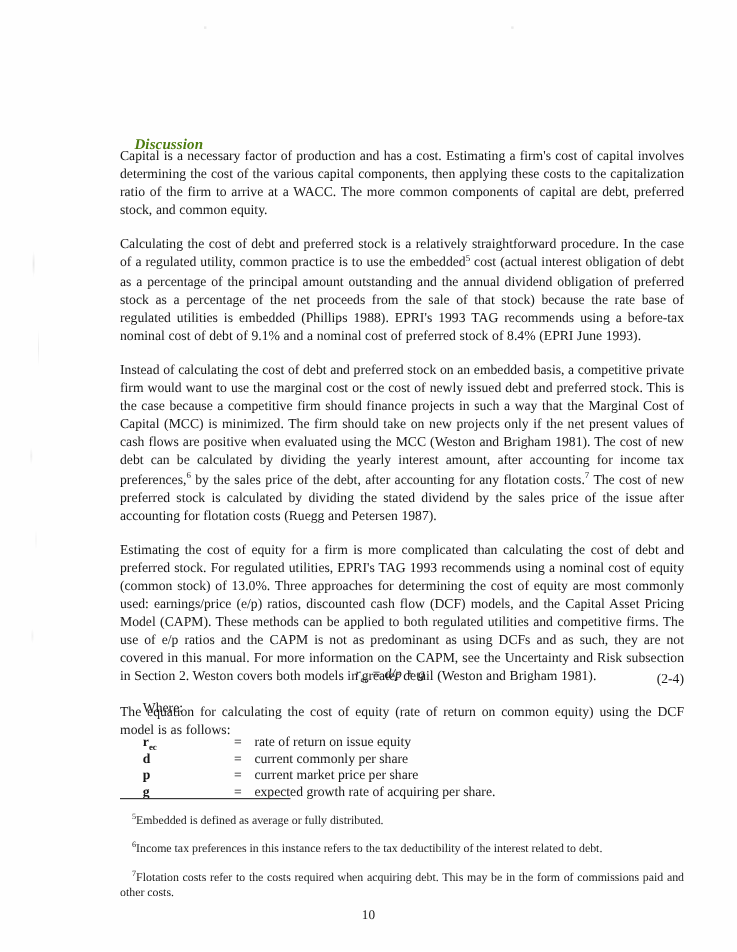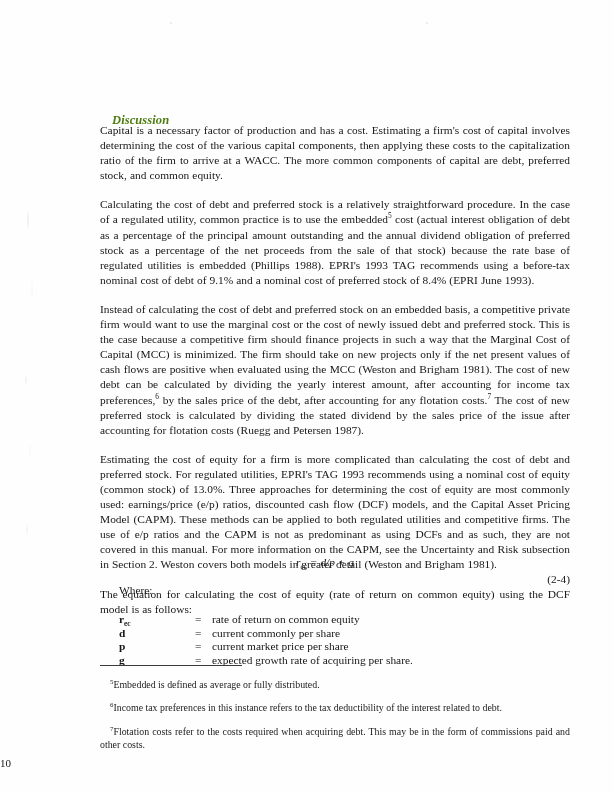--- a/index.html
+++ b/index.html
@@ -105,21 +105,21 @@
   .equation-formula {
     position: absolute;
     left: 196px;
     top: 0;
     white-space: nowrap;
     font-style: italic;
   }
   .equation-number {
     position: absolute;
     right: 0;
-    top: 17px;
+    top: 4px;
   }
 
   
   .where-block {
     position: absolute;
     top: 584px;
     left: 19px;
     font-size: 11.4px;
     color: #161616;
   }
@@ -163,20 +163,21 @@
   }
   p.footnote sup {
     font-size: 6.8px;
   }
 
   .page-number {
     position: absolute;
     top: 757px;
     left: 0;
     width: 614px;
+    text-align: center;
     font-size: 11px;
     color: #161616;
   }
 </style>
 </head>
 <body>
 
 <div class="page">
 
   <div class="scan-gutter"></div>
@@ -200,21 +201,21 @@
       <span class="equation-number">(2-4)</span>
     </div>
 
     <div class="where-block">
       <div class="where-label">Where:</div>
       <table class="defs">
         <tbody>
             <tr>
               <td class="def-sym">r<sub>ec</sub></td>
               <td class="def-eq">=</td>
-              <td>rate of return on common equity</td>
+              <td>rate of return on issue equity</td>
             </tr>
             <tr>
               <td class="def-sym">d</td>
               <td class="def-eq">=</td>
               <td>current commonly per share</td>
             </tr>
             <tr>
               <td class="def-sym">p</td>
               <td class="def-eq">=</td>
               <td>current market price per share</td>

